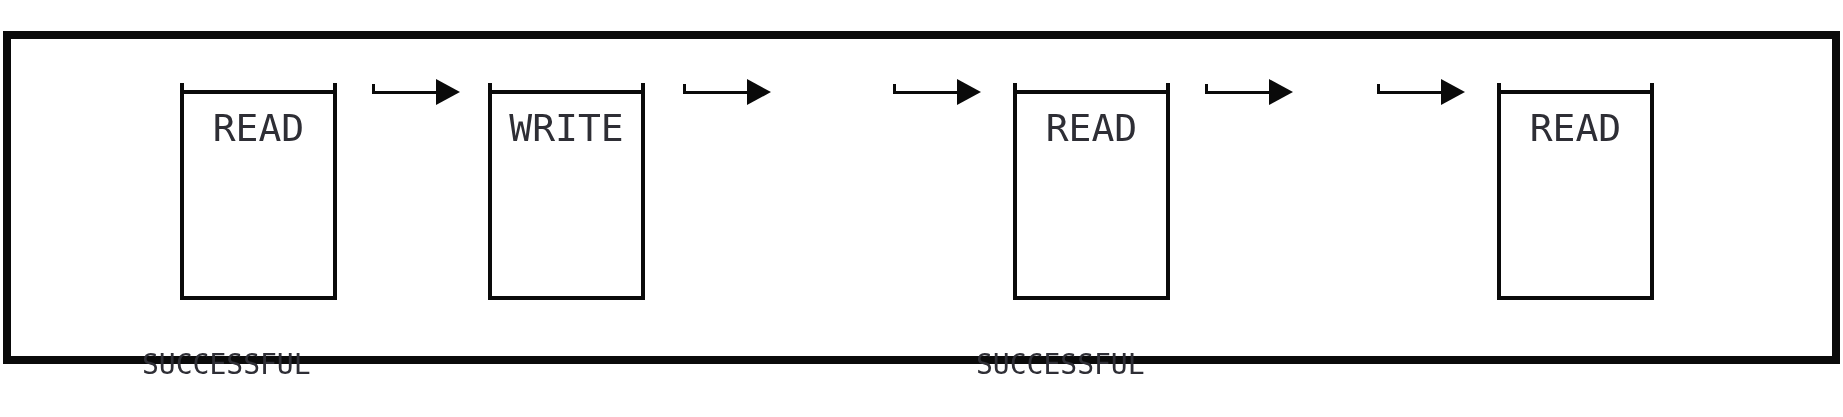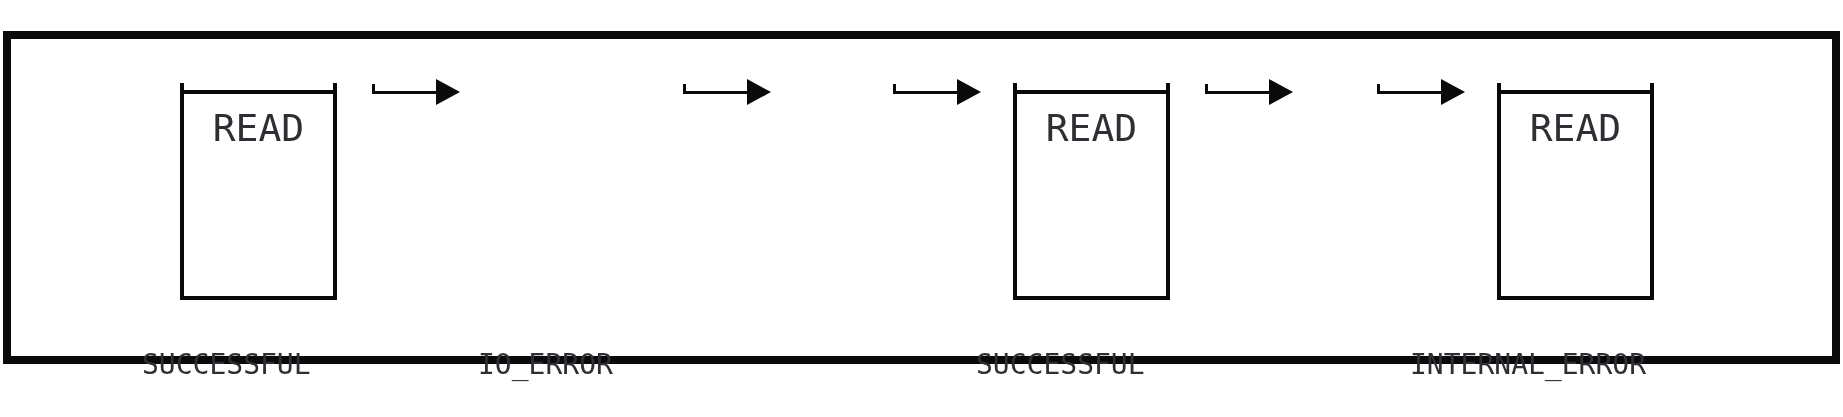--- a/index.html
+++ b/index.html
@@ -86,20 +86,23 @@
   .s3{left:1399px}
 </style>
 </head>
 <body>
 
 <div class="canvas">
 
   <div class="box b0">
     <span class="op">READ</span>
   </div>
+  <div class="box b1">
+    <span class="op">WRITE</span>
+  </div>
   <div class="box b2">
     <span class="op">READ</span>
   </div>
   <div class="box b3">
     <span class="op">READ</span>
   </div>
 
   <div class="arrow a0">
     <span class="tick"></span>
     <span class="shaft"></span>
@@ -120,17 +123,15 @@
     <span class="shaft"></span>
     <span class="head"></span>
   </div>
   <div class="arrow a4">
     <span class="tick"></span>
     <span class="shaft"></span>
     <span class="head"></span>
   </div>
 
   <div class="status s0">SUCCESSFUL</div>
-  <div class="status s1">IO_ERROR</div>
   <div class="status s2">SUCCESSFUL</div>
-  <div class="status s3">INTERNAL_ERROR</div>
 
 </div>
 
 </body></html>

